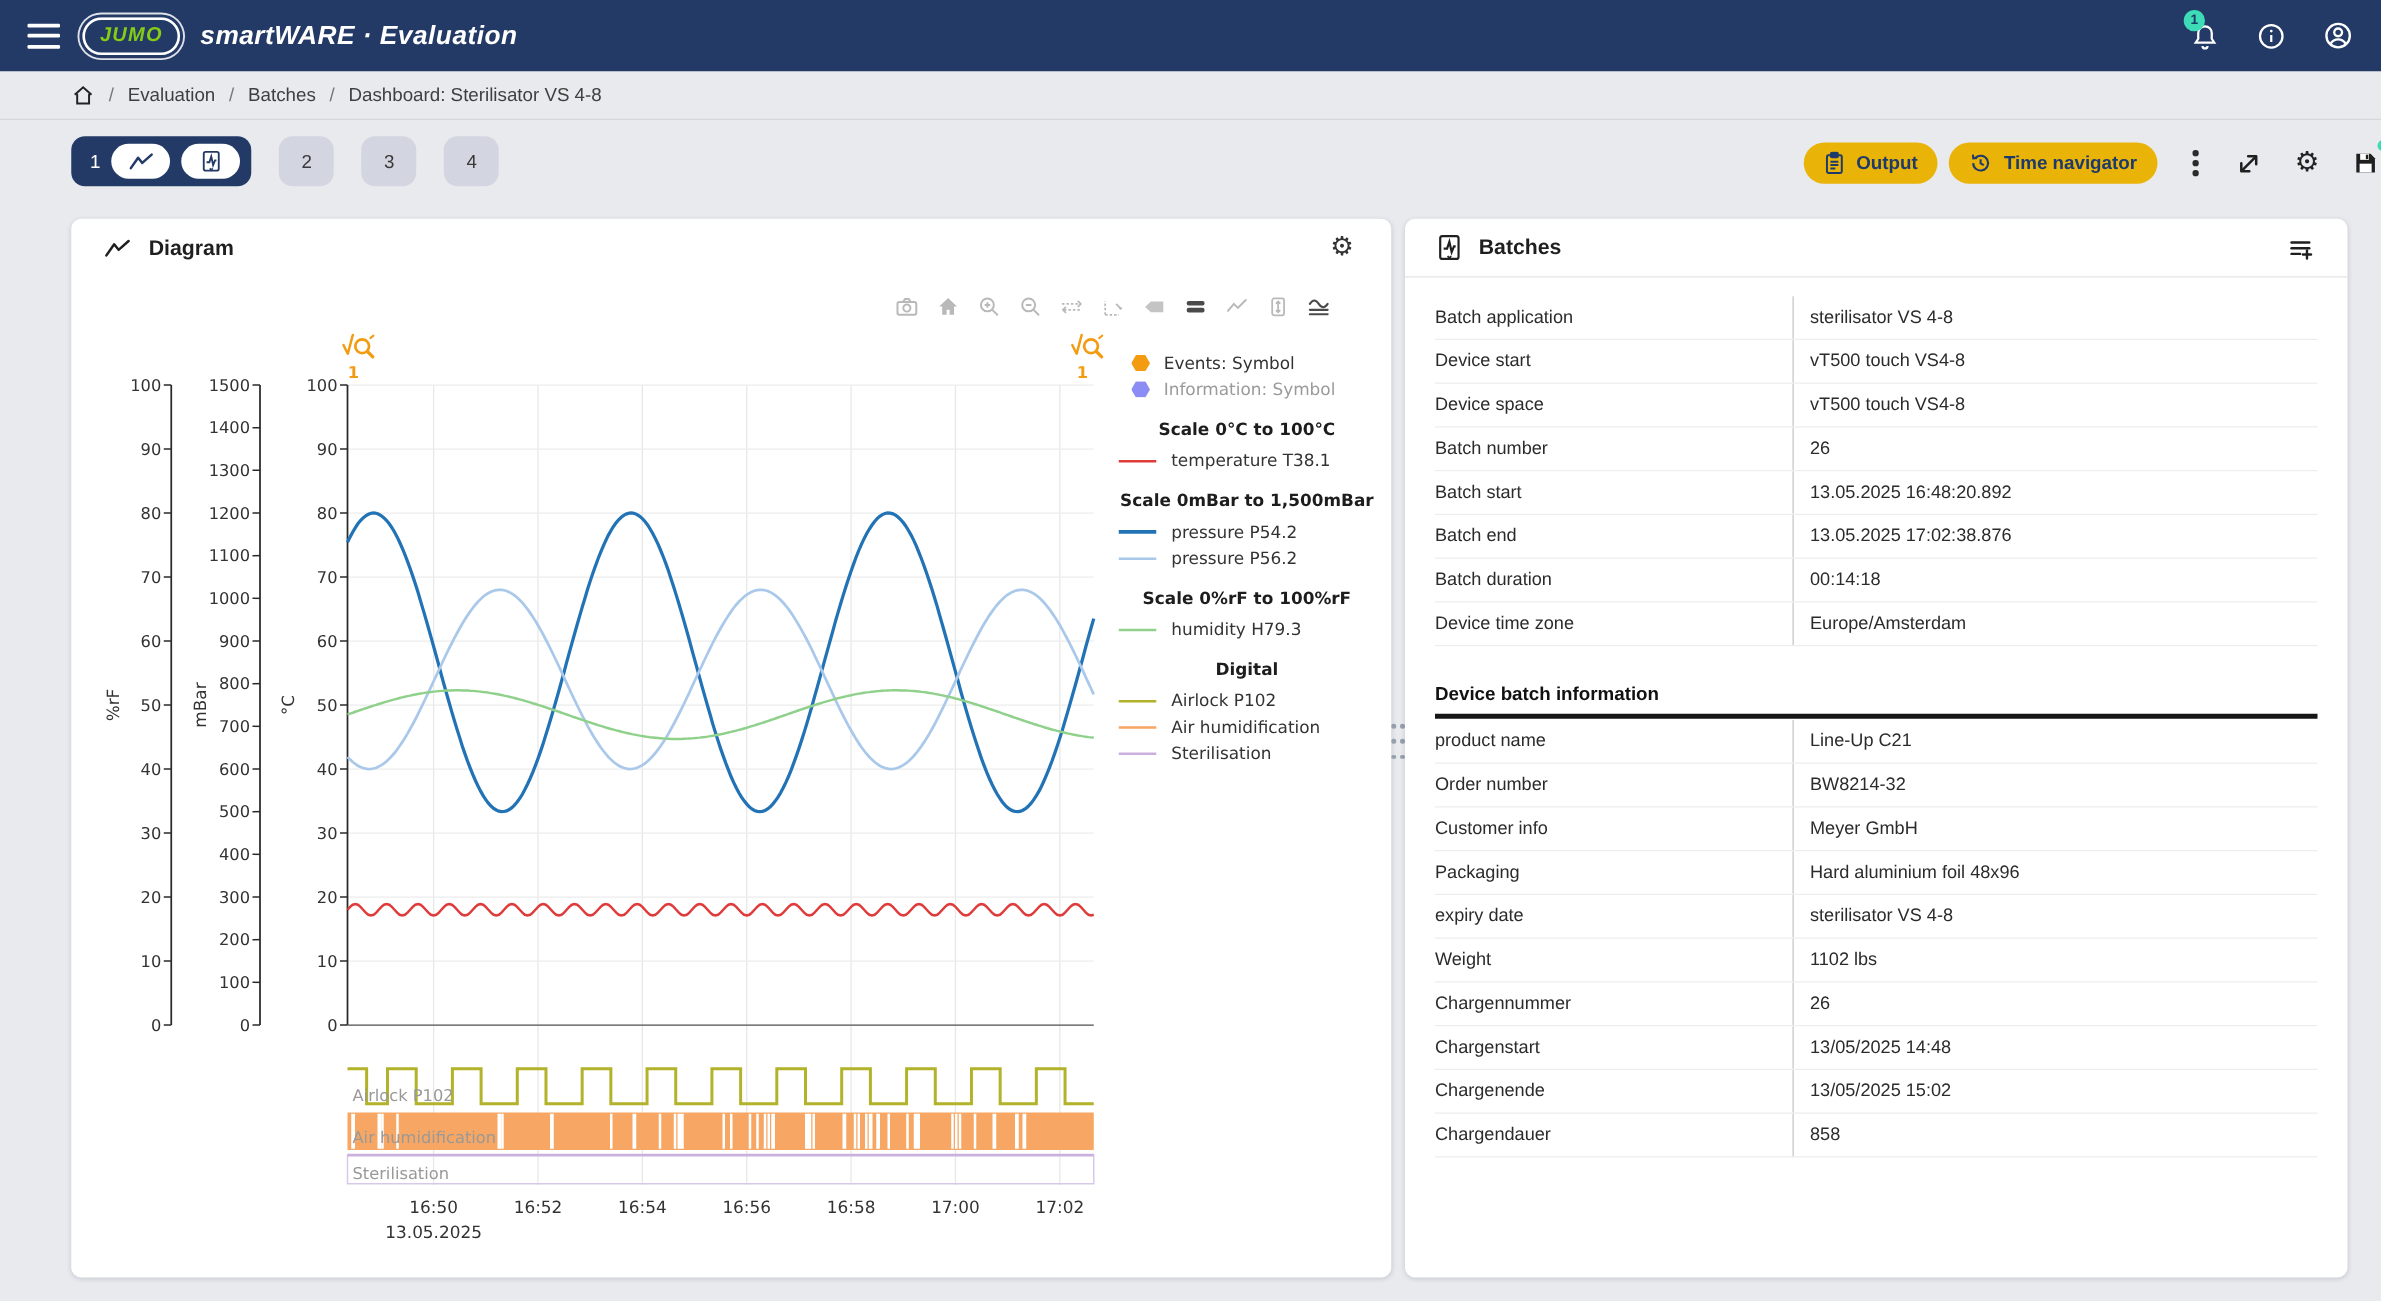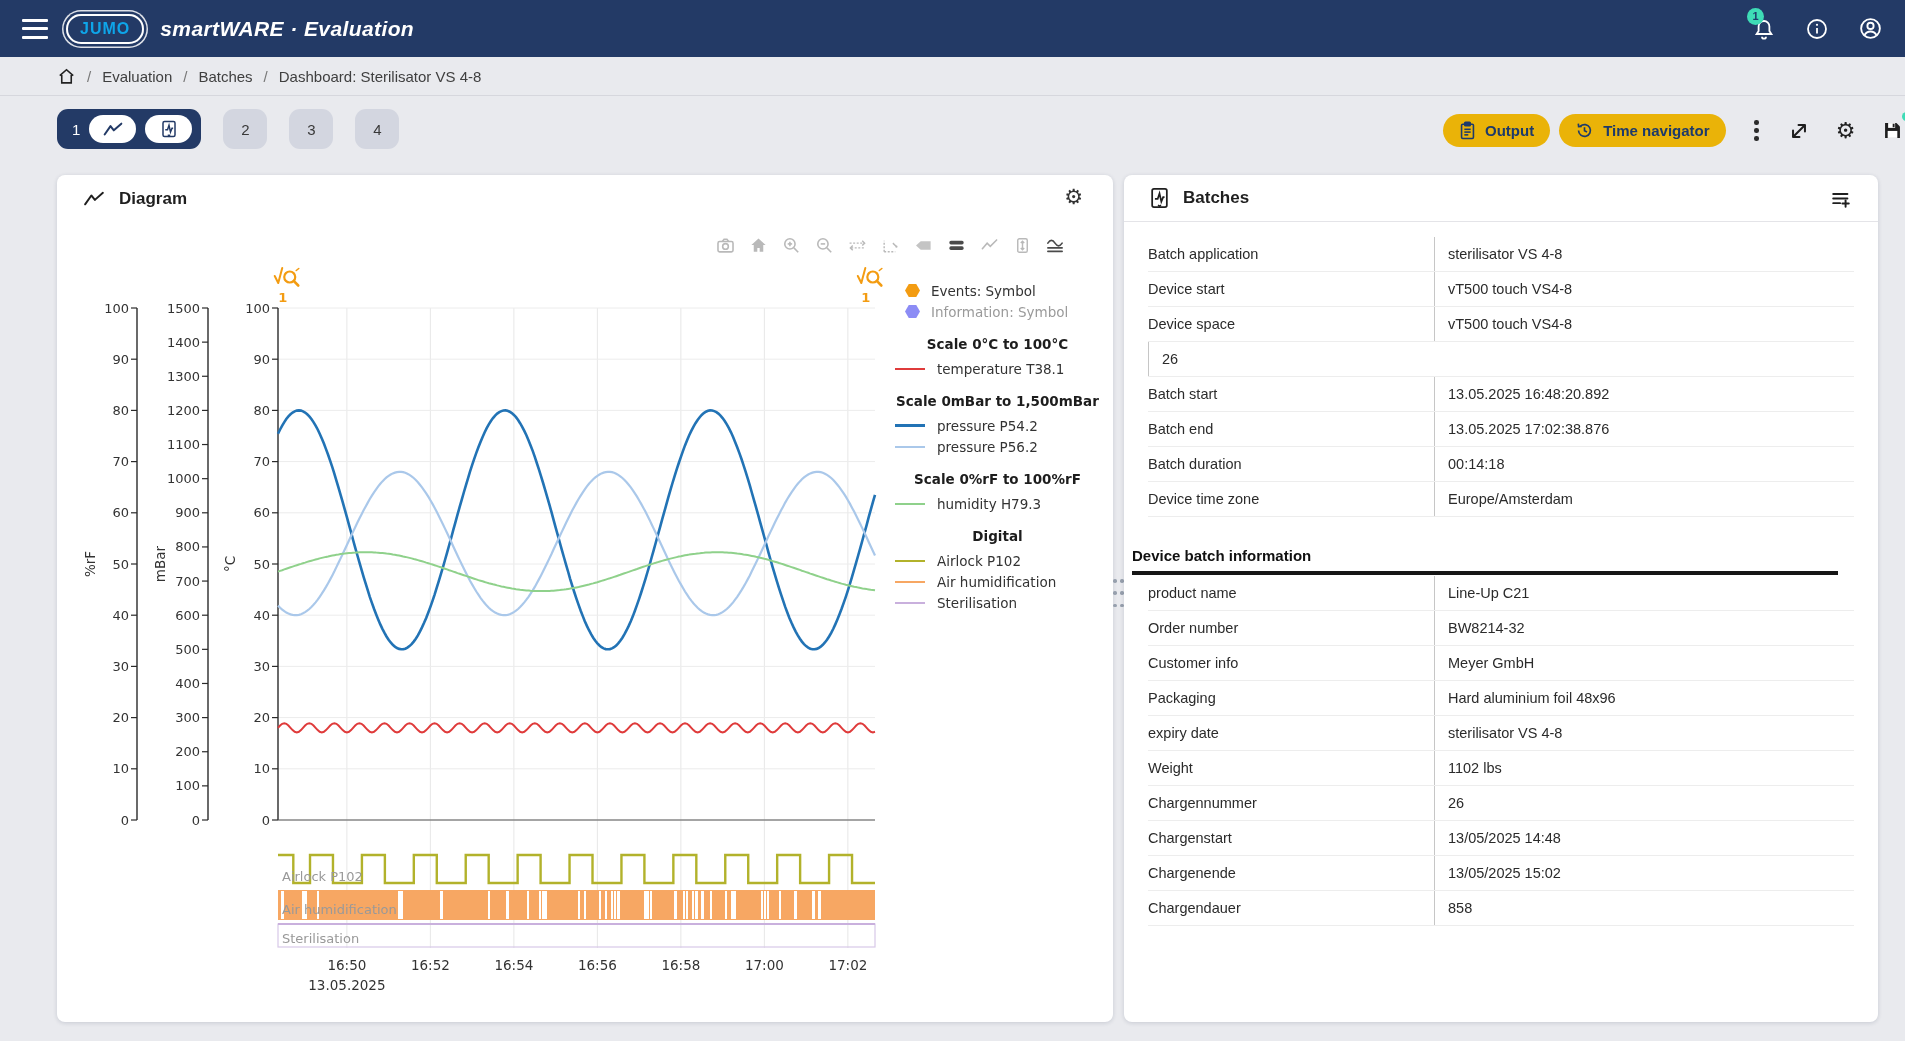--- a/index.html
+++ b/index.html
@@ -6,21 +6,21 @@
   body { font-family:"Liberation Sans", sans-serif; background:#e9eaee; }
   .stage { position:relative; width:1905px; height:1041px; background:#e9eaee; overflow:hidden; }
 
   
   .nav { position:absolute; left:0; top:0; width:1905px; height:57px; background:#233a66;
          display:flex; align-items:center; padding:0 22px; }
   .hamburger { width:26px; height:20px; display:flex; flex-direction:column; justify-content:space-between; cursor:pointer; }
   .hamburger span { display:block; height:3px; background:#fff; border-radius:1px; }
   .logo { margin-left:18px; padding:4px 12px; border:2.5px solid #fff; border-radius:16px;
           box-shadow:0 0 0 2.5px #233a66, 0 0 0 4px rgba(255,255,255,.85);
-          color:#0ea5e9; font-weight:bold; font-size:16px; letter-spacing:1px; }
+          color:#84cc16; font-weight:bold; font-style:italic; font-size:16px; letter-spacing:1px; }
   .nav-title { margin-left:16px; color:#fff; font-size:21px; font-style:italic; font-weight:600; letter-spacing:.4px; }
   .nav-right { margin-left:auto; display:flex; align-items:center; gap:27px; }
   .nav-icon { position:relative; width:26px; height:26px; display:flex; align-items:center; justify-content:center; cursor:pointer; }
   .badge { position:absolute; left:-4px; top:-8px; width:17px; height:17px; background:#3edcb6; border-radius:50%;
            color:#1d3a6b; font-size:11px; font-weight:bold; display:flex; align-items:center; justify-content:center; }
 
   
   .crumbs { position:absolute; left:0; top:57px; width:1905px; height:39px; border-bottom:1px solid #d6d7dd;
             display:flex; align-items:center; padding-left:57px; gap:11px; font-size:15px; color:#3f3f3f; }
   .crumb { cursor:pointer; }
@@ -71,21 +71,21 @@
   .legend-item { display:flex; align-items:center; gap:12px; height:21px; cursor:pointer; }
   .swatch { width:30px; border-top-style:solid; flex:0 0 auto; }
   .muted { color:#9a9a9a; }
 
   
   .kv-table { position:absolute; left:24px; width:706px; }
   .kv-row { display:flex; height:35px; align-items:stretch; border-bottom:1px solid #ededed; font-size:14.5px; color:#2b2b2b; }
   .kv-label { width:286px; display:flex; align-items:center; }
   .kv-value { flex:1; border-left:1px solid #c6c6c6; padding-left:13px; display:flex; align-items:center; }
   #batch-info-table { top:62px; }
-  .section-head { position:absolute; left:8px; top:372px; width:706px; font-size:15px; font-weight:bold; color:#111;
+  .section-head { position:absolute; left:24px; top:372px; width:706px; font-size:15px; font-weight:bold; color:#111;
                   padding-bottom:7px; border-bottom:4px solid #161616; }
   #batch-detail-table { top:401px; }
 
   
   .drag-handle { position:absolute; left:1113px; top:579px; width:11px; height:34px;
                  display:grid; grid-template-columns:repeat(2,1fr); gap:3px 3px; cursor:col-resize; }
   .drag-handle i { width:3.5px; height:3.5px; border-radius:50%; background:#97a0ad; }
 
   svg text { font-family:"DejaVu Sans", sans-serif; }
 </style>
@@ -557,20 +557,21 @@
         </div>
         <div class="kv-row">
           <div class="kv-label">Device start</div>
           <div class="kv-value">vT500 touch VS4-8</div>
         </div>
         <div class="kv-row">
           <div class="kv-label">Device space</div>
           <div class="kv-value">vT500 touch VS4-8</div>
         </div>
         <div class="kv-row">
+          <div class="kv-label">Batch number</div>
           <div class="kv-value">26</div>
         </div>
         <div class="kv-row">
           <div class="kv-label">Batch start</div>
           <div class="kv-value">13.05.2025 16:48:20.892</div>
         </div>
         <div class="kv-row">
           <div class="kv-label">Batch end</div>
           <div class="kv-value">13.05.2025 17:02:38.876</div>
         </div>

